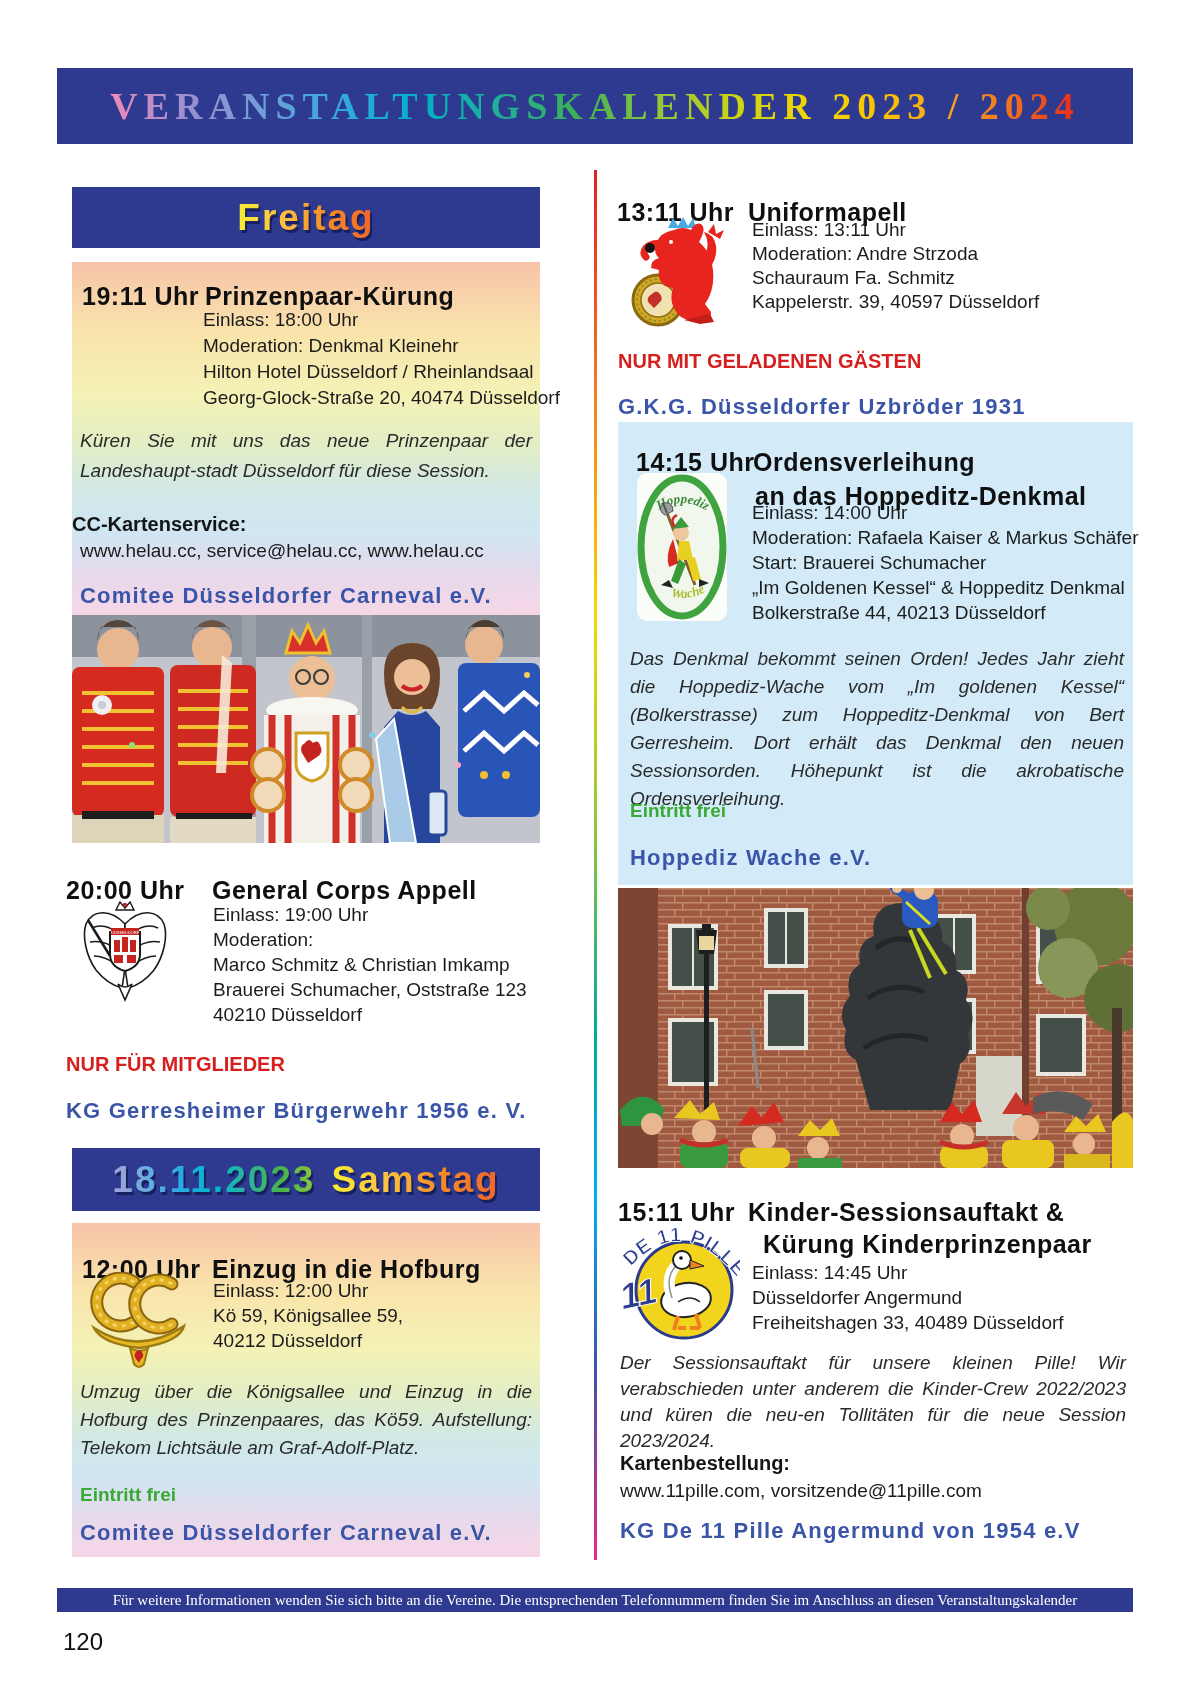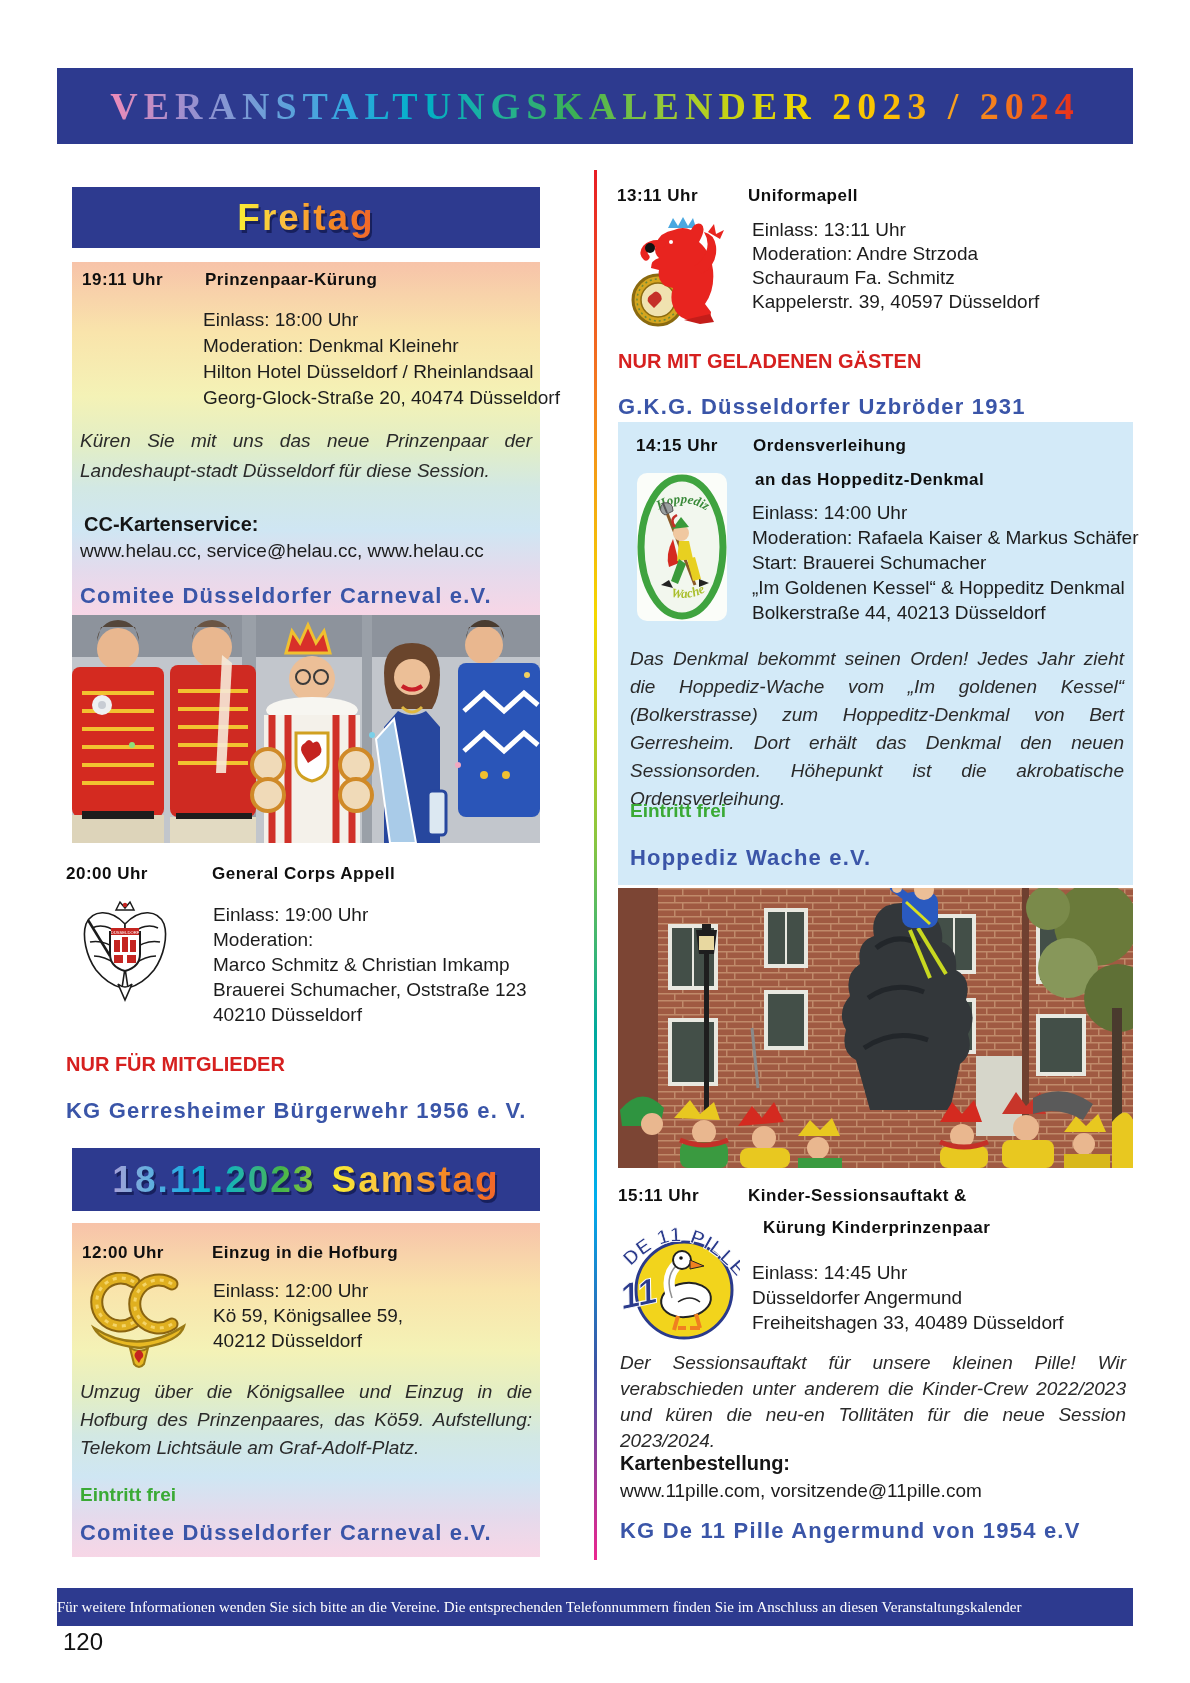--- a/index.html
+++ b/index.html
@@ -19,21 +19,21 @@
   .banner-day{font-weight:bold;font-size:37px;letter-spacing:2px;
     background:linear-gradient(90deg,#f9ed32,#fbc040,#f58a24,#f1642a);
     -webkit-background-clip:text;background-clip:text;color:transparent;filter:drop-shadow(2px 3px 0 #17205e);}
   .footer-text{font-family:"Liberation Serif",serif;font-size:15px;color:#ffffff;text-align:center;
     line-height:25px;white-space:nowrap;}
   .pagenum{font-size:24px;color:#111;}
   
   .grad-block{background:linear-gradient(180deg,#f7c3a9 0%,#f9e4ab 20%,#f4f2b6 38%,#e2eec6 52%,
       #d2e8e4 64%,#cfe6f3 76%,#e5daec 88%,#f7d6e6 100%);}
   .lightblue-box{background:#d3eaf8;}
-  .ev-time,.ev-title{font-weight:bold;font-size:17px;color:#0f0f0f;letter-spacing:0.5px;white-space:nowrap;}
+  .ev-time,.ev-title{font-weight:bold;font-size:25px;color:#0f0f0f;letter-spacing:0.5px;white-space:nowrap;margin-top:12px;}
   .det{font-size:19px;color:#1c1c1c;white-space:nowrap;}
   .desc{font-size:19px;font-style:italic;color:#2a2a2a;text-align:justify;}
   .notice{font-weight:bold;font-size:20px;color:#d6201f;white-space:nowrap;}
   .free{font-weight:bold;font-size:19px;color:#3aaa35;white-space:nowrap;}
   .club{font-weight:bold;font-size:22px;color:#3a55a8;letter-spacing:1.2px;white-space:nowrap;}
   .blabel{font-weight:bold;font-size:20px;color:#151515;white-space:nowrap;}
   .plain{font-size:19px;color:#1c1c1c;white-space:nowrap;}
   .divider{background:linear-gradient(180deg,#e81c24 0%,#f47d20 16%,#f5d800 32%,#8cc63f 48%,
       #00a99d 62%,#00aeef 74%,#3b54a4 86%,#ec268f 100%);}
 </style>
@@ -55,21 +55,21 @@
   <div class="abs grad-block" style="left:72px;top:262px;width:468px;height:353px;"></div>
   <div class="abs ev-time" style="left:82px;top:270px;">19:11 Uhr</div>
   <div class="abs ev-title" style="left:205px;top:270px;">Prinzenpaar-Kürung</div>
   <div class="abs det" style="left:203px;top:307px;line-height:26px;">
     <div>Einlass: 18:00 Uhr</div>
     <div>Moderation: Denkmal Kleinehr</div>
     <div>Hilton Hotel Düsseldorf / Rheinlandsaal</div>
     <div>Georg-Glock-Straße 20, 40474 Düsseldorf</div>
   </div>
   <div class="abs desc" style="left:80px;top:426px;width:452px;line-height:30px;">Küren Sie mit uns das neue Prinzenpaar der Landeshaupt-stadt Düsseldorf für diese Session.</div>
-  <div class="abs blabel" style="left:84px;top:513px;">CC-Kartenservice:</div>
+  <div class="abs blabel" style="left:72px;top:513px;">CC-Kartenservice:</div>
   <div class="abs plain" style="left:80px;top:540px;">www.helau.cc, service@helau.cc, www.helau.cc</div>
   <div class="abs club" style="left:80px;top:583px;">Comitee Düsseldorfer Carneval e.V.</div>
 
   <svg class="abs" style="left:72px;top:615px;" width="468" height="228" viewBox="0 0 468 228">
     <rect width="468" height="228" fill="#c2c6cc"></rect>
     <rect width="468" height="42" fill="#8d939c"></rect>
     <rect x="170" y="0" width="14" height="228" fill="#9aa0a8"></rect>
     <rect x="290" y="0" width="10" height="228" fill="#9aa0a8"></rect>
 
     <g>
@@ -402,18 +402,18 @@
   <div class="abs det" style="left:752px;top:1212px;line-height:25px;margin-top:48px;">
     <div>Einlass: 14:45 Uhr</div>
     <div>Düsseldorfer Angermund</div>
     <div>Freiheitshagen 33, 40489 Düsseldorf</div>
   </div>
   <div class="abs desc" style="left:620px;top:1350px;width:506px;line-height:26px;">Der Sessionsauftakt für unsere kleinen Pille! Wir verabschieden unter anderem die Kinder-Crew 2022/2023 und küren die neu-en Tollitäten für die neue Session 2023/2024.</div>
   <div class="abs blabel" style="left:620px;top:1452px;">Kartenbestellung:</div>
   <div class="abs plain" style="left:620px;top:1480px;">www.11pille.com, vorsitzende@11pille.com</div>
   <div class="abs club" style="left:620px;top:1518px;">KG De 11 Pille Angermund von 1954 e.V</div>
 
-  <div class="abs bluebar" style="left:57px;top:1588px;width:1076px;height:38px;display:flex;align-items:center;">
+  <div class="abs bluebar" style="left:57px;top:1588px;width:1076px;height:24px;display:flex;align-items:center;justify-content:center;">
     <div class="footer-text">Für weitere Informationen wenden Sie sich bitte an die Vereine. Die entsprechenden Telefonnummern finden Sie im Anschluss an diesen Veranstaltungskalender</div>
   </div>
   <div class="abs pagenum" style="left:63px;top:1628px;">120</div>
 
 </div>
 
 </body></html>

